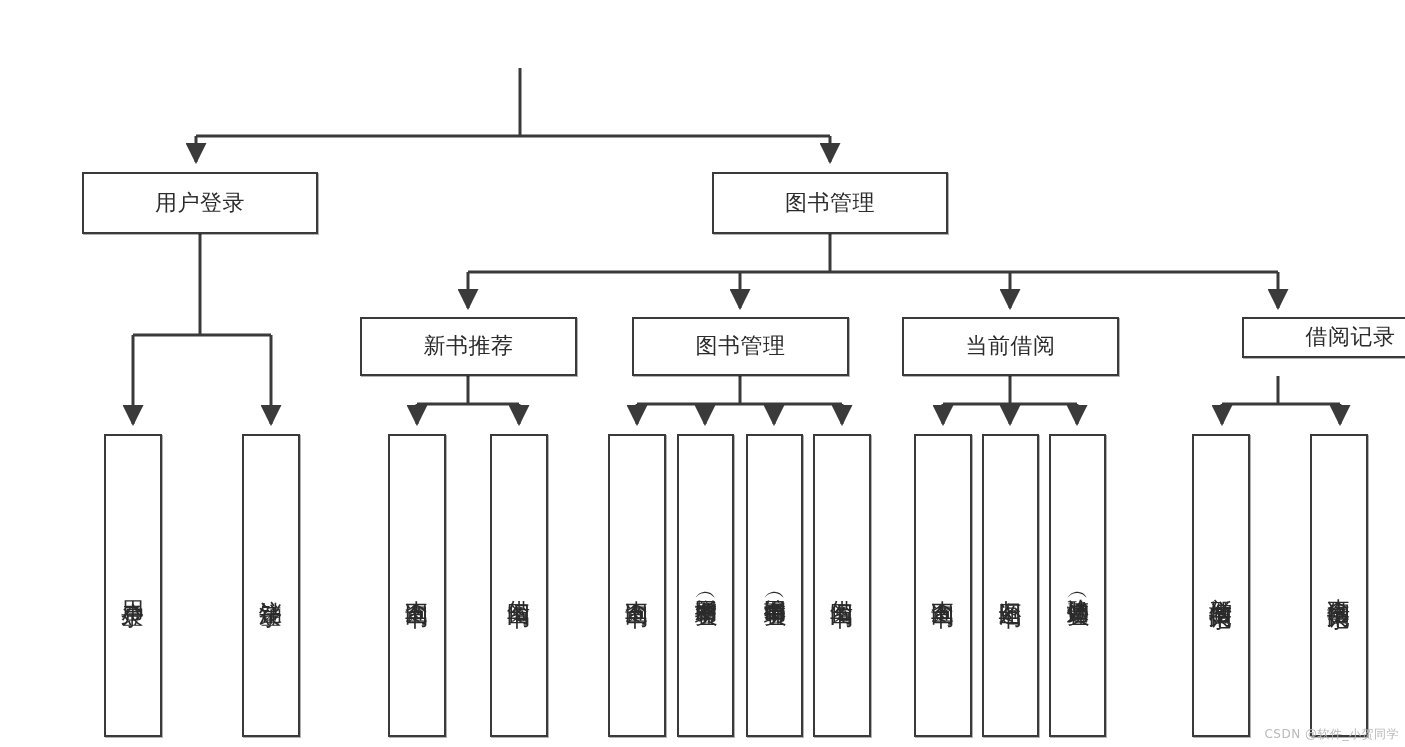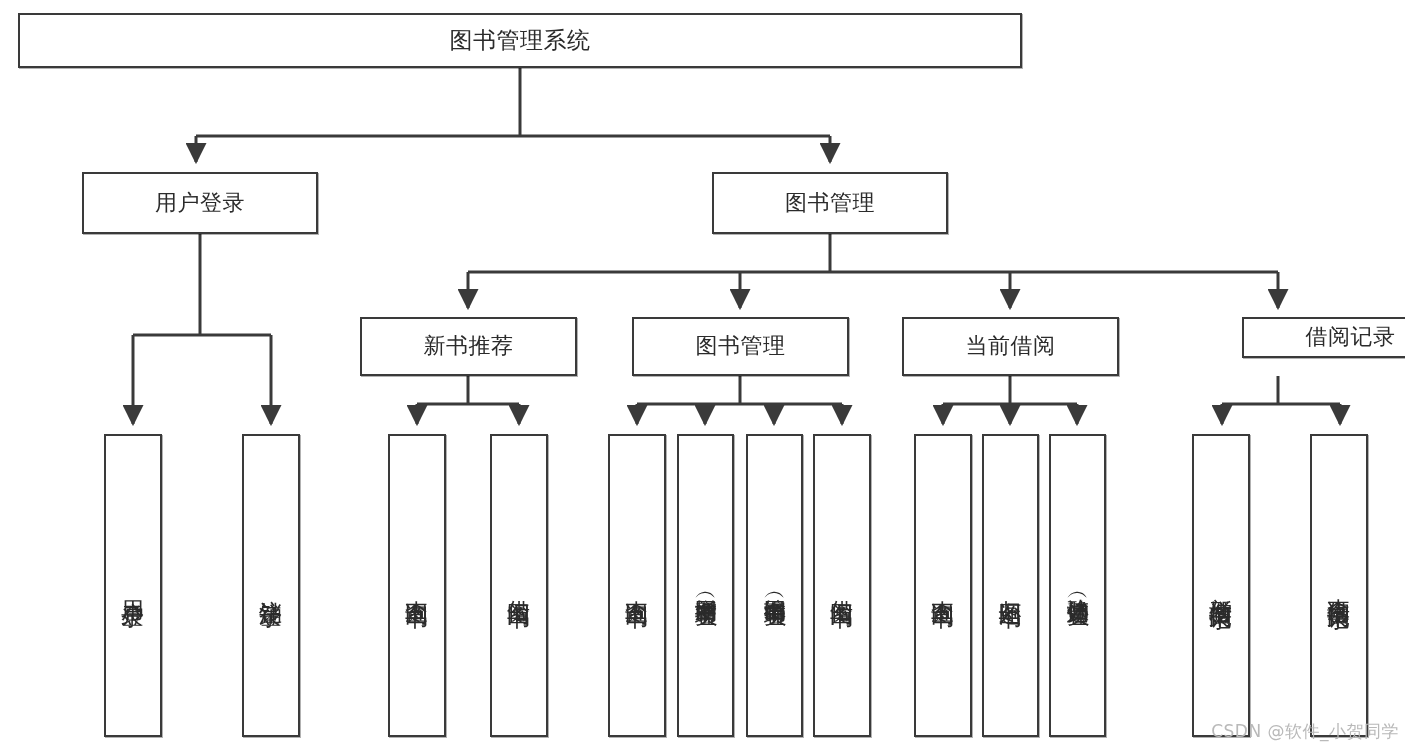--- a/index.html
+++ b/index.html
@@ -62,21 +62,21 @@
     white-space: nowrap;
   }
   .v-node.tall .lbl {
     font-size: 22px;
     letter-spacing: 1px;
   }
   .watermark {
     position: absolute;
     right: 6px;
     bottom: 4px;
-    font-size: 17px;
+    font-size: 12px;
     color: #b9b9b9;
     white-space: nowrap;
     letter-spacing: 0.5px;
   }
 </style>
 </head>
 <body>
 
 <div id="canvas">
 
@@ -126,23 +126,20 @@
       <path d="M 1010 404 L 1010 424" marker-end="url(#arrow)"></path>
       <path d="M 1077 404 L 1077 424" marker-end="url(#arrow)"></path>
 
       <path d="M 1278 376 L 1278 404"></path>
       <path d="M 1222 404 L 1340 404"></path>
       <path d="M 1222 404 L 1222 424" marker-end="url(#arrow)"></path>
       <path d="M 1340 404 L 1340 424" marker-end="url(#arrow)"></path>
     </g>
   </svg>
 
-  <div class="node h-node root" style="left:18px; top:13px; width:1004px; height:55px;">
-    <span class="lbl">图书管理系统</span>
-  </div>
 
   <div class="node h-node" style="left:82px; top:172px; width:236px; height:62px;">
     <span class="lbl">用户登录</span>
   </div>
   <div class="node h-node" style="left:360px; top:317px; width:217px; height:59px;">
     <span class="lbl">新书推荐</span>
   </div>
 
   <div class="node h-node" style="left:712px; top:172px; width:236px; height:62px;">
     <span class="lbl">图书管理</span>

